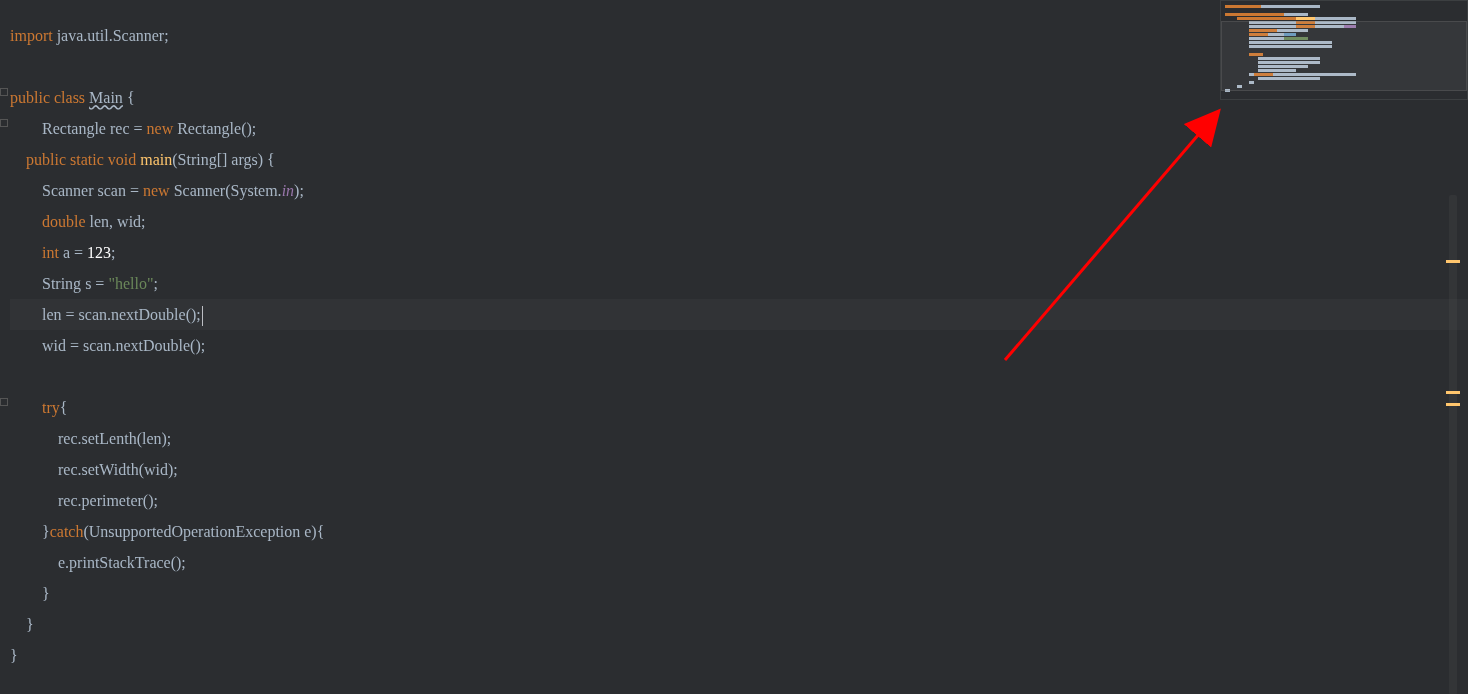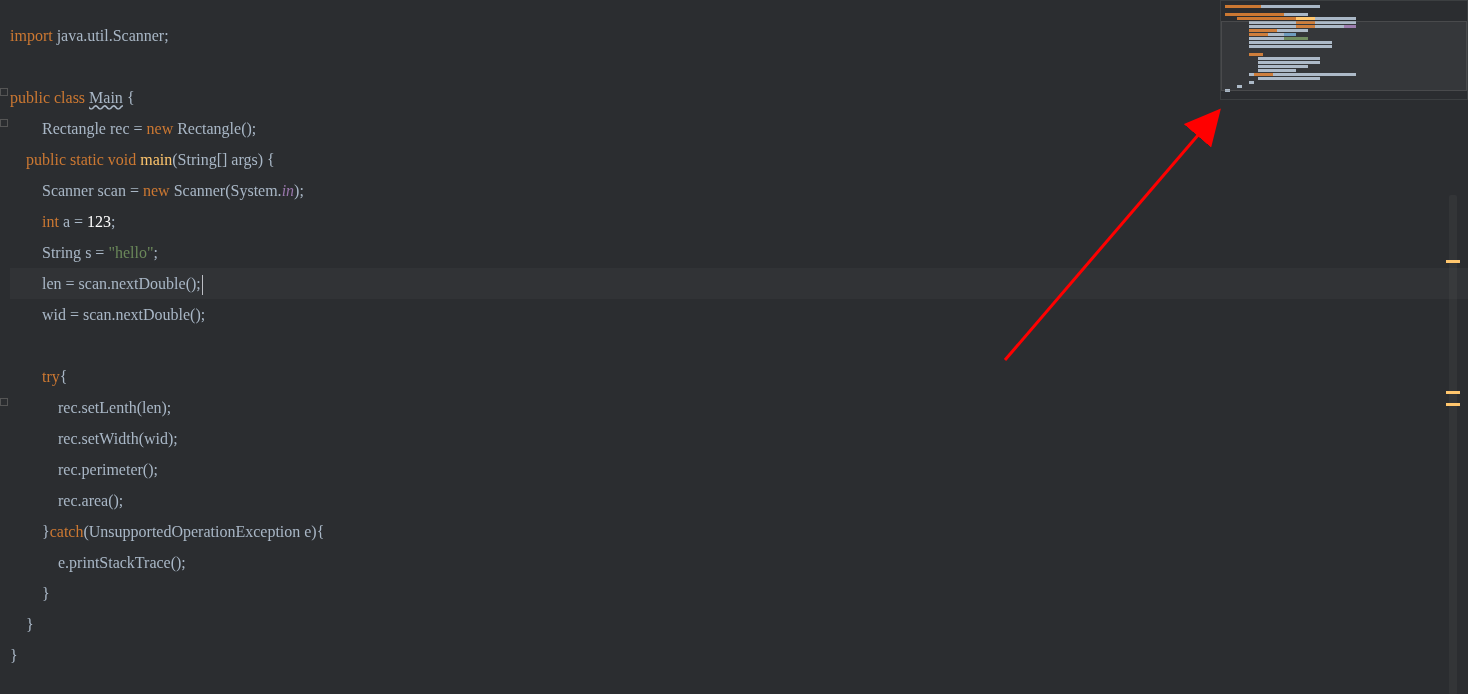--- a/index.html
+++ b/index.html
@@ -140,30 +140,30 @@
     <div class="fold-mark" style="top: 378px;"></div>
   </div>
 
   <div class="code-area">
     <div class="code-line"><span class="kw">import </span><span class="var">java.util.Scanner</span><span class="punct">;</span></div>
     <div class="code-line"></div>
     <div class="code-line"><span class="kw">public class </span><span class="classname underline">Main</span><span class="punct"> {</span></div>
     <div class="code-line"><span>        </span><span class="var">Rectangle </span><span class="var">rec = </span><span class="kw">new </span><span class="var">Rectangle();</span></div>
     <div class="code-line"><span>    </span><span class="kw">public static void </span><span class="method">main</span><span class="var">(String[] args) {</span></div>
     <div class="code-line"><span>        </span><span class="var">Scanner </span><span class="var">scan = </span><span class="kw">new </span><span class="var">Scanner(System.</span><span class="field">in</span><span class="var">);</span></div>
+    <div class="code-line"><span>        </span><span class="kw">double </span><span class="var">len, wid;</span></div>
     <div class="code-line"><span>        </span><span class="kw">int </span><span class="var">a = </span><span class="num">123</span><span class="punct">;</span></div>
     <div class="code-line"><span>        </span><span class="var">String </span><span class="var">s = </span><span class="string">"hello"</span><span class="punct">;</span></div>
     <div class="code-line highlighted-line"><span>        </span><span class="var">len = scan.nextDouble();</span><span class="cursor"></span></div>
     <div class="code-line"><span>        </span><span class="var">wid = scan.nextDouble();</span></div>
     <div class="code-line"></div>
     <div class="code-line"><span>        </span><span class="kw">try</span><span class="punct">{</span></div>
     <div class="code-line"><span>            </span><span class="var">rec.setLenth(len);</span></div>
     <div class="code-line"><span>            </span><span class="var">rec.setWidth(wid);</span></div>
     <div class="code-line"><span>            </span><span class="var">rec.perimeter();</span></div>
-    <div class="code-line"><span>            </span><span class="var">rec.area();</span></div>
     <div class="code-line"><span>        </span><span class="punct">}</span><span class="kw">catch</span><span class="var">(UnsupportedOperationException e){</span></div>
     <div class="code-line"><span>            </span><span class="var">e.printStackTrace();</span></div>
     <div class="code-line"><span>        </span><span class="punct">}</span></div>
     <div class="code-line"><span>    </span><span class="punct">}</span></div>
     <div class="code-line"><span class="punct">}</span></div>
   </div>
 
   <div class="minimap">
     <div class="minimap-content">
       <div class="mini-line" style="background: linear-gradient(90deg, #cc7832 0%, #cc7832 15%, #a9b7c6 15%, #a9b7c6 40%, transparent 40%);"></div>

